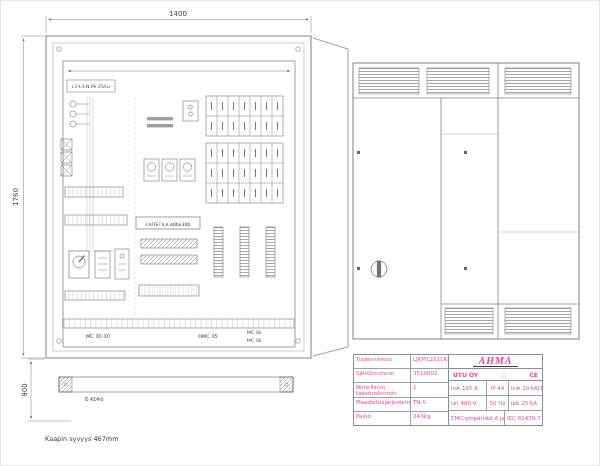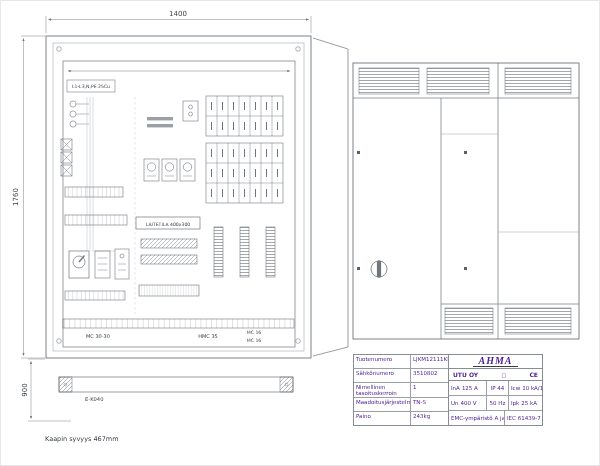--- a/index.html
+++ b/index.html
@@ -5,21 +5,21 @@
   * { margin:0; padding:0; box-sizing:border-box; }
   body { background:#ffffff; font-family:"DejaVu Sans", sans-serif; }
   .canvas {
     position:relative; width:600px; height:466px; background:#ffffff;
     border:1px solid #e7e7e7; overflow:hidden; color:#3a3f45;
   }
   svg { position:absolute; left:0; top:0; }
   svg text { fill:#3a3f45; stroke:none; font-family:"DejaVu Sans", sans-serif; }
 
   
-  .np { position:absolute; left:352px; top:353px; display:flex; color:#4c1d95;border-radius:30px; }
+  .np { position:absolute; left:352px; top:353px; display:flex; color:#ec4899;border-radius:30px; }
   .np-left { width:96px; height:72px; border:1px solid #878d94; display:flex; flex-direction:column; background:#fff; }
   .np-row { flex:1; display:flex; border-bottom:1px solid #9aa0a6; }
   .np-row:last-child { border-bottom:none; }
   .np-lab { width:57px; padding:1px 2px; font-size:5.5px; line-height:1.1; border-right:1px solid #9aa0a6; overflow:hidden; }
   .np-val { flex:1; padding:1px 2px; font-size:5.5px; line-height:1.1; overflow:hidden; }
   .np-right { width:94px; height:72px; border:1px solid #878d94; border-left:none; display:flex; flex-direction:column; background:#fff; }
   .np-brand { height:14px; border-bottom:1px solid #878d94; display:flex; align-items:center; justify-content:center; }
   .np-brand span {
     font-family:"Liberation Serif", serif; font-weight:bold; font-style:italic;
     font-size:10px; letter-spacing:1px; border-bottom:1.5px solid #3a3f45; padding:0 5px; line-height:1;

